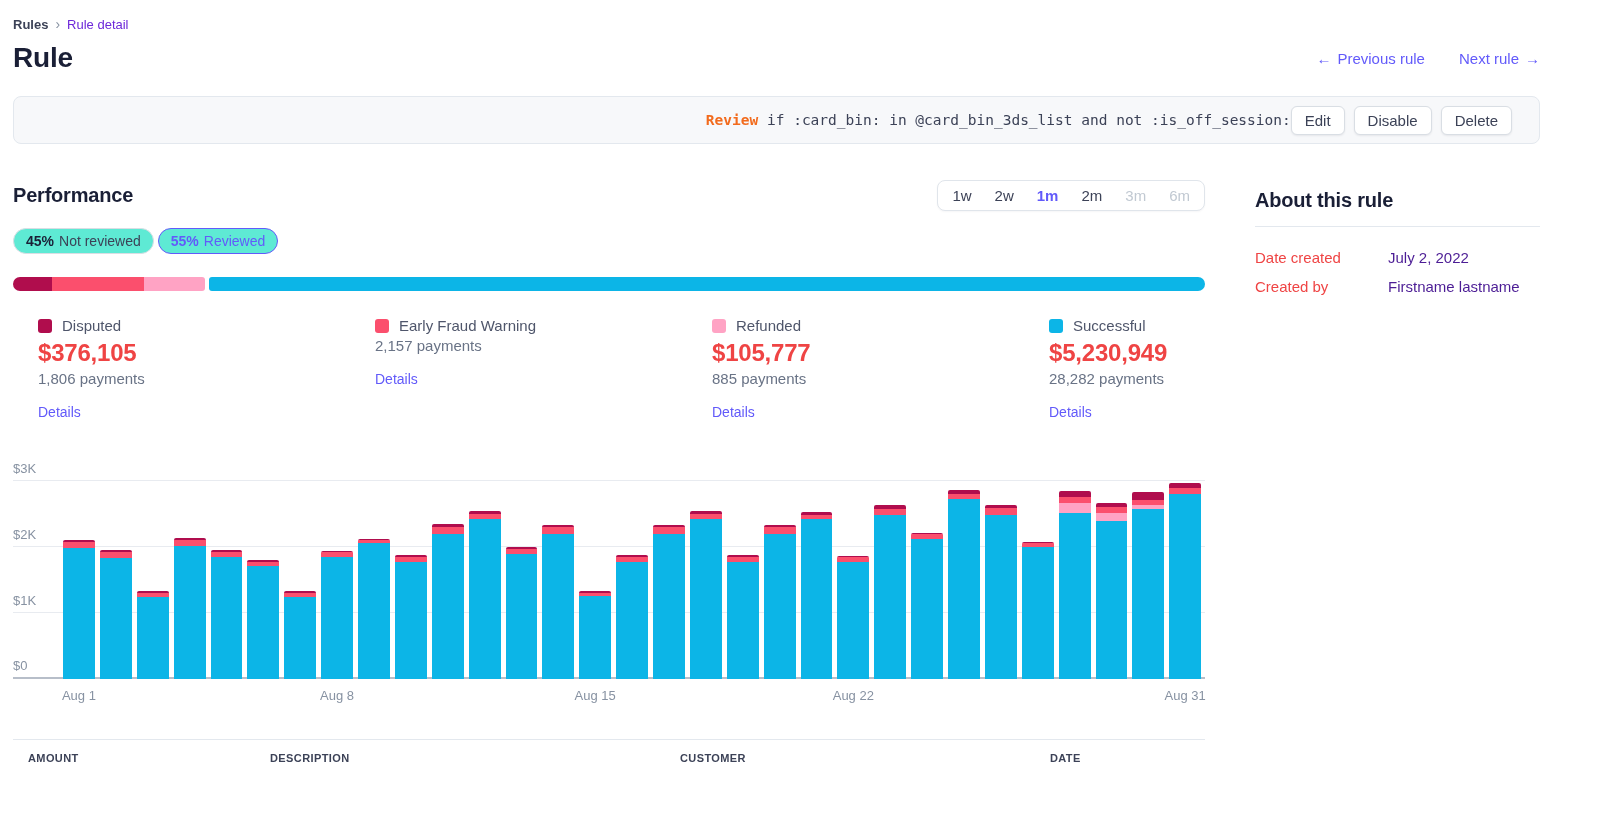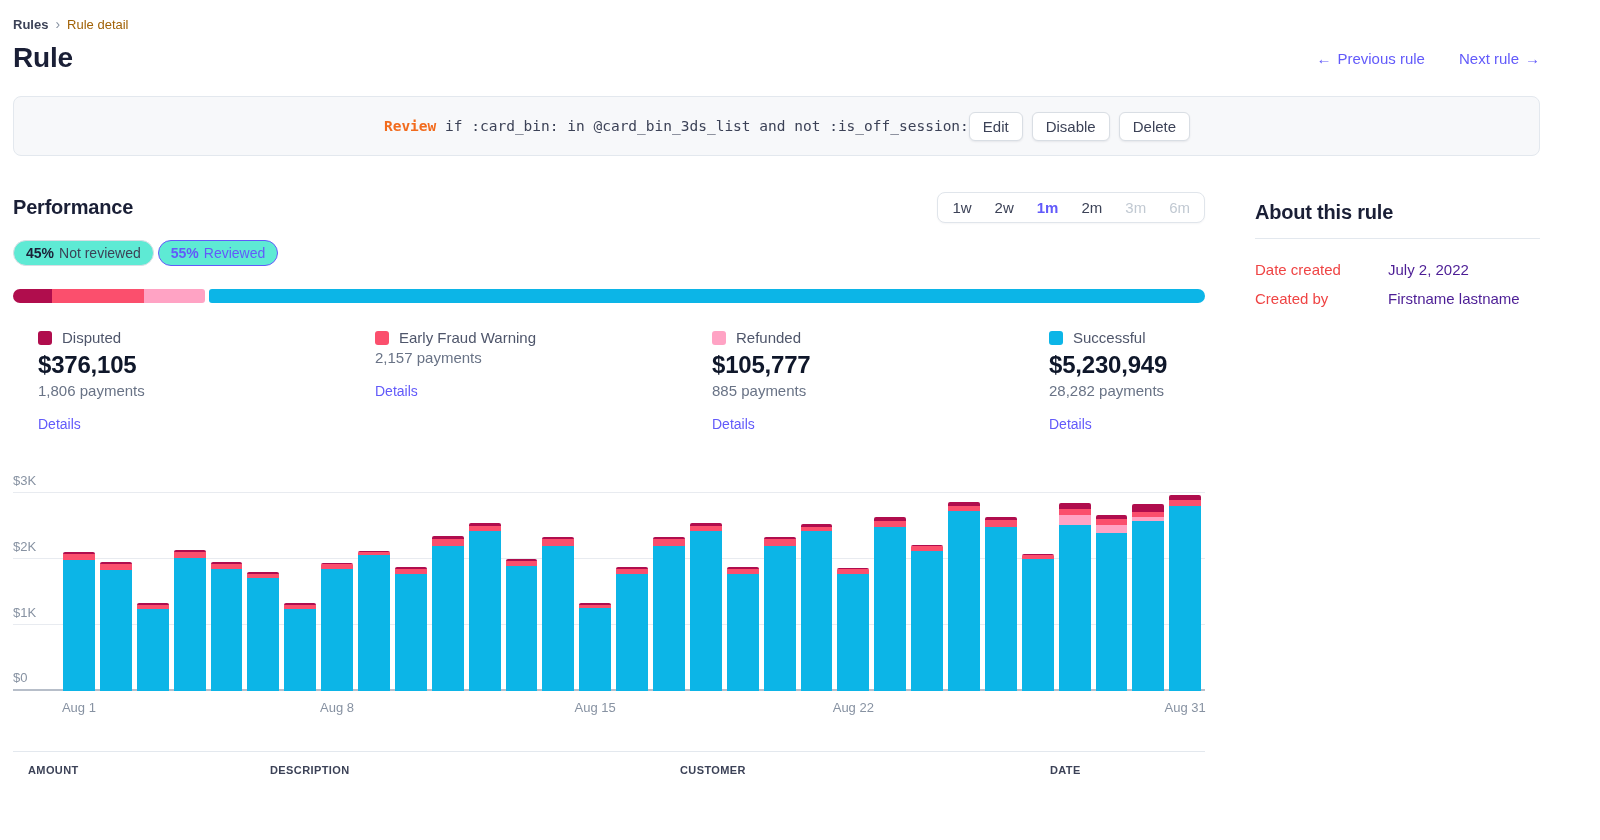--- a/index.html
+++ b/index.html
@@ -8,34 +8,34 @@
     font-family: "Liberation Sans", sans-serif;
     background: #ffffff;
     color: #3c4257;
   }
   .page { padding: 16px 60px 0 13px; }
 
   
   .breadcrumb { font-size: 13px; display: flex; gap: 7px; align-items: center; }
   .breadcrumb .root { color: #3c4257; font-weight: 600; cursor: pointer; }
   .breadcrumb .sep { color: #8792a2; font-size: 14px; }
-  .breadcrumb .current { color: #a16207; }
+  .breadcrumb .current { color: #6d28d9; }
 
   
   .title-row { display: flex; justify-content: space-between; align-items: center; margin-top: 10px; }
   h1 { font-size: 28px; font-weight: 700; color: #1a1f36; letter-spacing: -0.2px; }
   .rule-nav { display: flex; gap: 34px; font-size: 15px; }
   .rule-nav a { color: #625afa; text-decoration: none; font-weight: 500; display: flex; gap: 6px; align-items: center; cursor: pointer; }
 
   
   .rule-box {
-    margin-top: 22px; height: 60px; background: #f7f8fa;
+    margin-top: 22px; height: 48px; background: #f7f8fa;
     border: 1px solid #e3e8ee; border-radius: 8px;
-    display: flex; align-items: center; justify-content: center;
-    padding: 0 3px 0 24px;
+    display: flex; align-items: center; justify-content: flex-end;
+    padding: 0 27px 0 24px;
   }
   .rule-code { font-family: "DejaVu Sans Mono", "Liberation Mono", monospace; font-size: 14.5px; color: #3c4257; white-space: pre; }
   .rule-code .kw { color: #f26b1d; font-weight: 700; }
   .btn {
     background: #fff; border: 1px solid #d9dee4; border-radius: 6px;
     font-family: inherit; font-size: 15px; font-weight: 500; color: #3c4257;
     padding: 5px 13px; box-shadow: 0 1px 2px rgba(26,31,54,0.08); cursor: pointer;
   }
   .btn-row { display: flex; gap: 9px; }
 
@@ -72,21 +72,21 @@
   .dist-seg { height: 100%; }
   .dist-seg:first-child { border-radius: 7px 0 0 7px; }
   .dist-seg.rounded-right { border-radius: 0 3px 3px 0; }
   .dist-seg.gap-before { margin-left: 4px; border-radius: 3px 7px 7px 3px; }
 
   
   .stats { display: grid; grid-template-columns: 337px 337px 337px 1fr; margin-top: 26px; padding-left: 25px; }
   .stat-head { display: flex; align-items: center; gap: 10px; }
   .swatch { width: 14px; height: 14px; border-radius: 3px; flex: none; }
   .stat-label { font-size: 15px; color: #4f566b; }
-  .stat-amount { font-size: 24px; font-weight: 700; color: #0f172a; margin-top: 5px; letter-spacing: -0.2px; }
+  .stat-amount { font-size: 24px; font-weight: 700; color: #ef4444; margin-top: 5px; letter-spacing: -0.2px; }
   .stat-sub { font-size: 15px; color: #697386; margin-top: 3px; }
   .stat-details { font-size: 14px; font-weight: 500; color: #625afa; margin-top: 17px; cursor: pointer; display: inline-block; text-decoration: none; }
 
   
   .chart { position: relative; margin-top: 24px; height: 252px; }
   .gridline { position: absolute; left: 0; right: 0; height: 1px; background: #e8ebf0; }
   .gridline.axis { height: 2px; background: #b7bec9; }
   .ytick { position: absolute; left: 0; font-size: 13px; color: #8792a2; }
   .bars { position: absolute; left: 50px; right: 4px; bottom: 18px; height: 198px;
           display: flex; align-items: flex-end; gap: 5px; }

